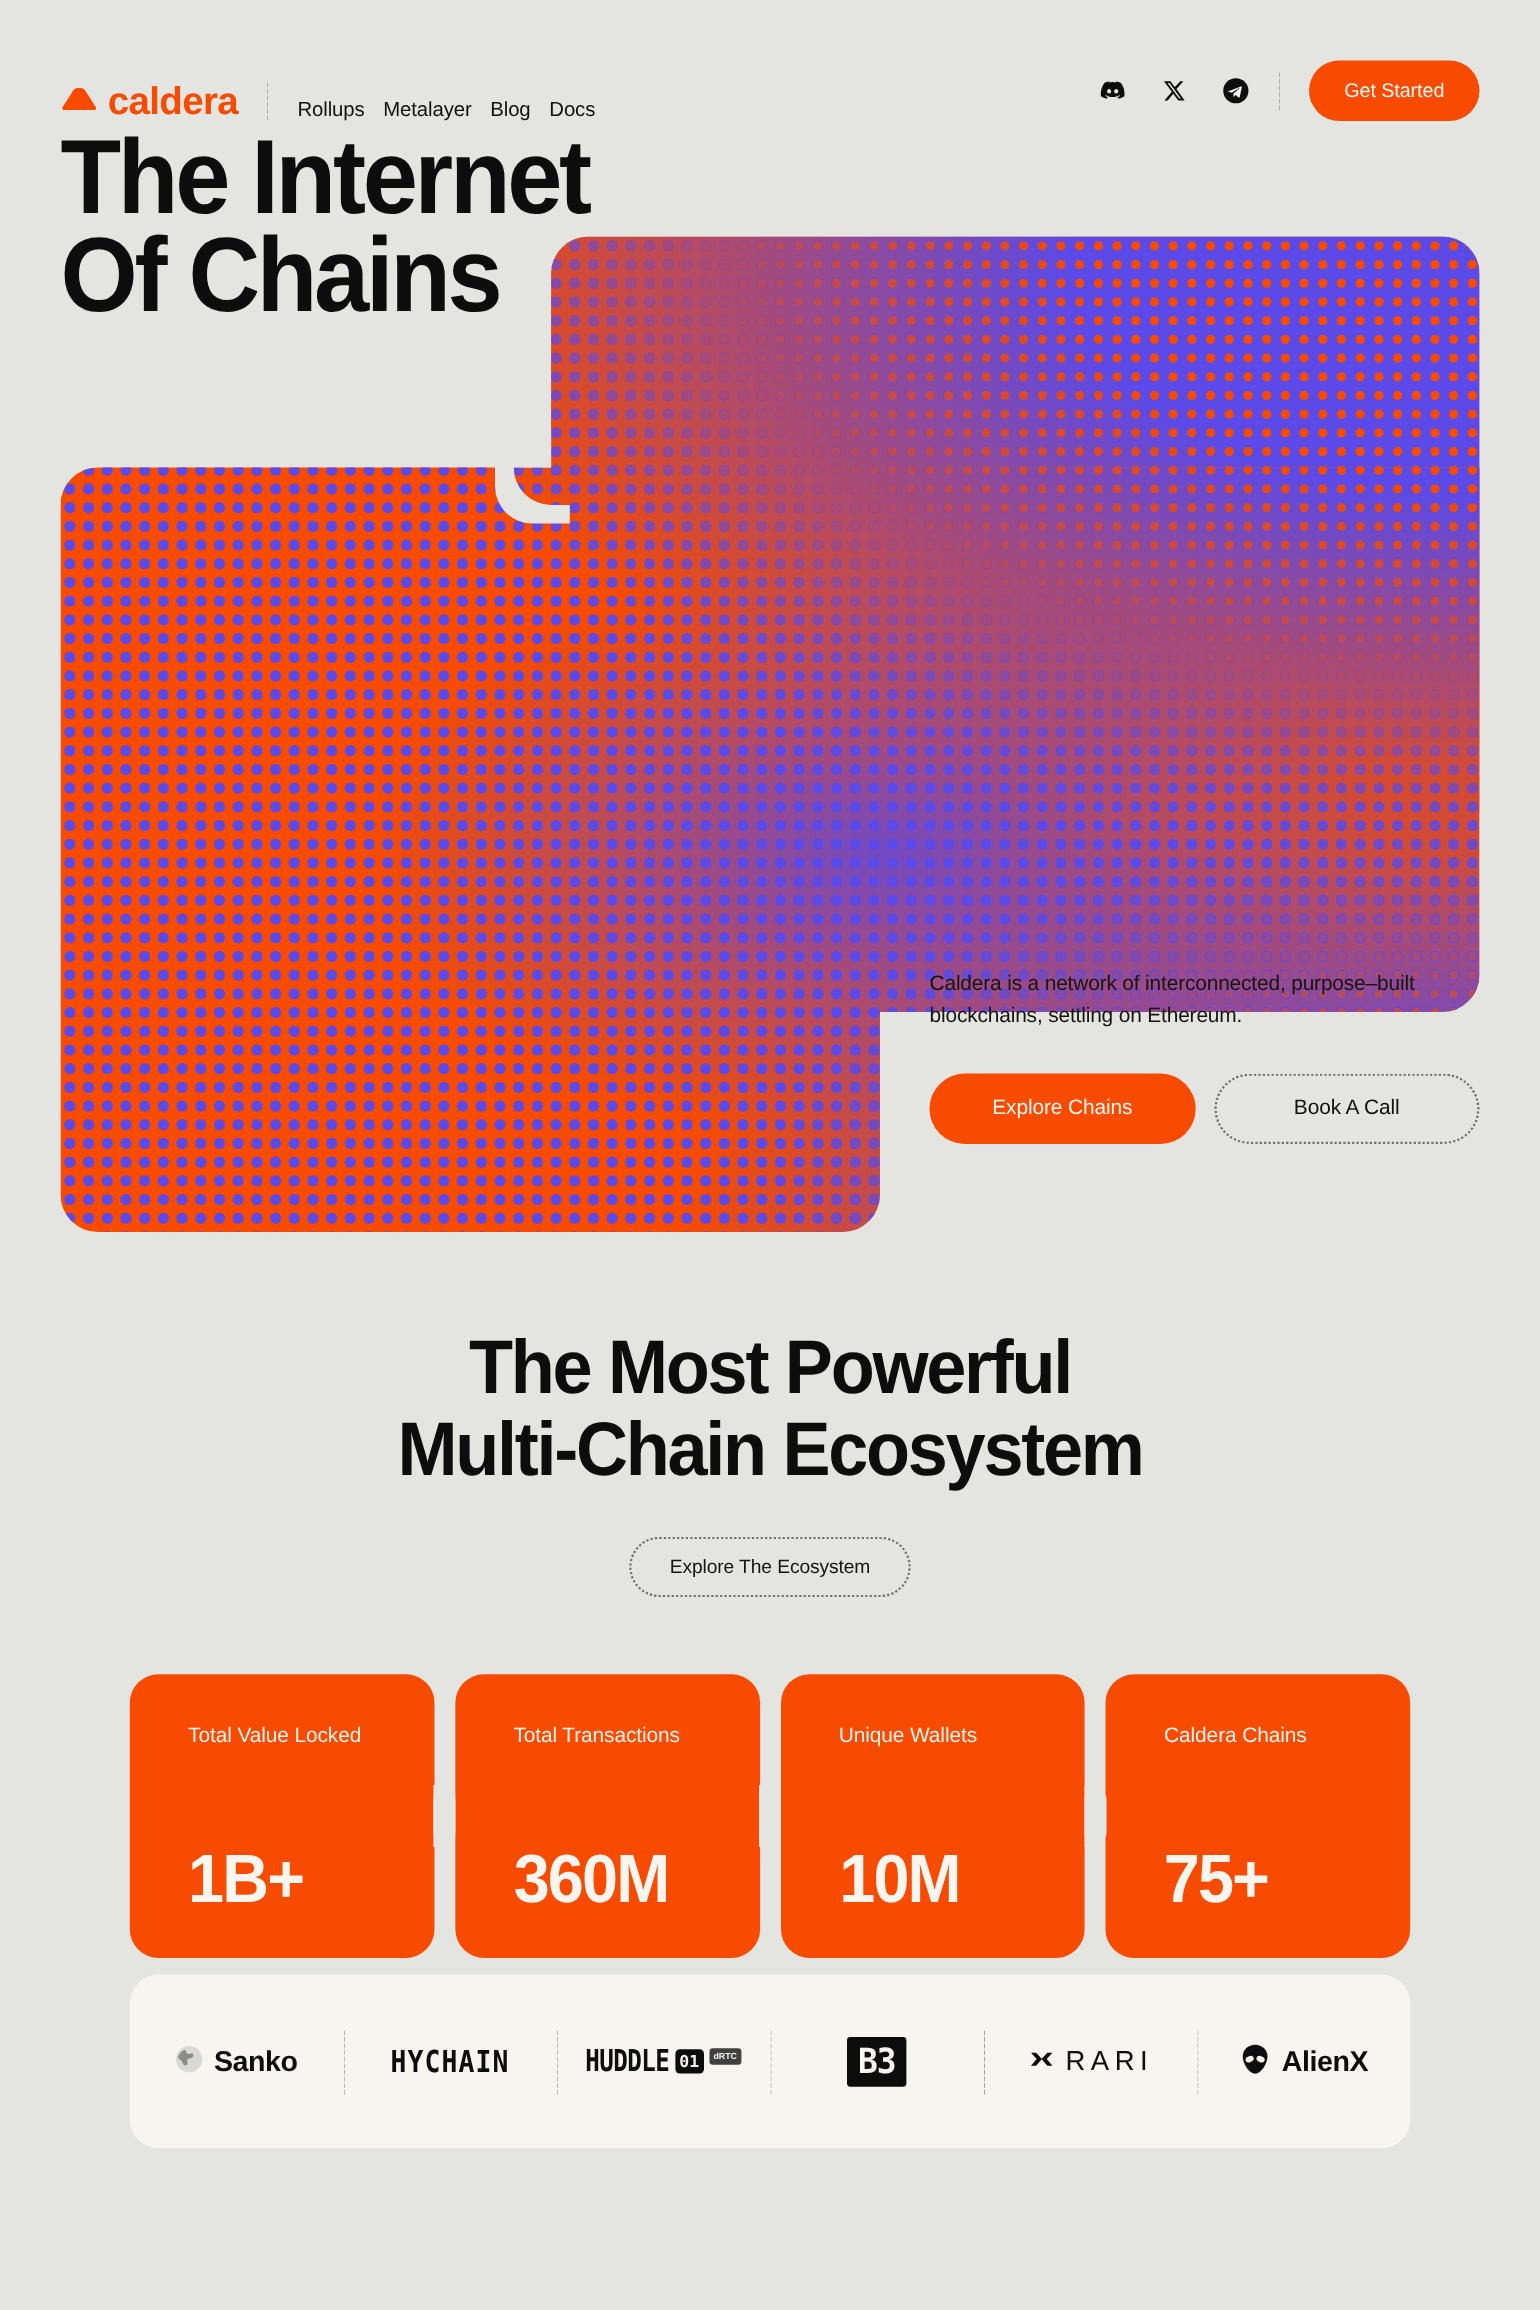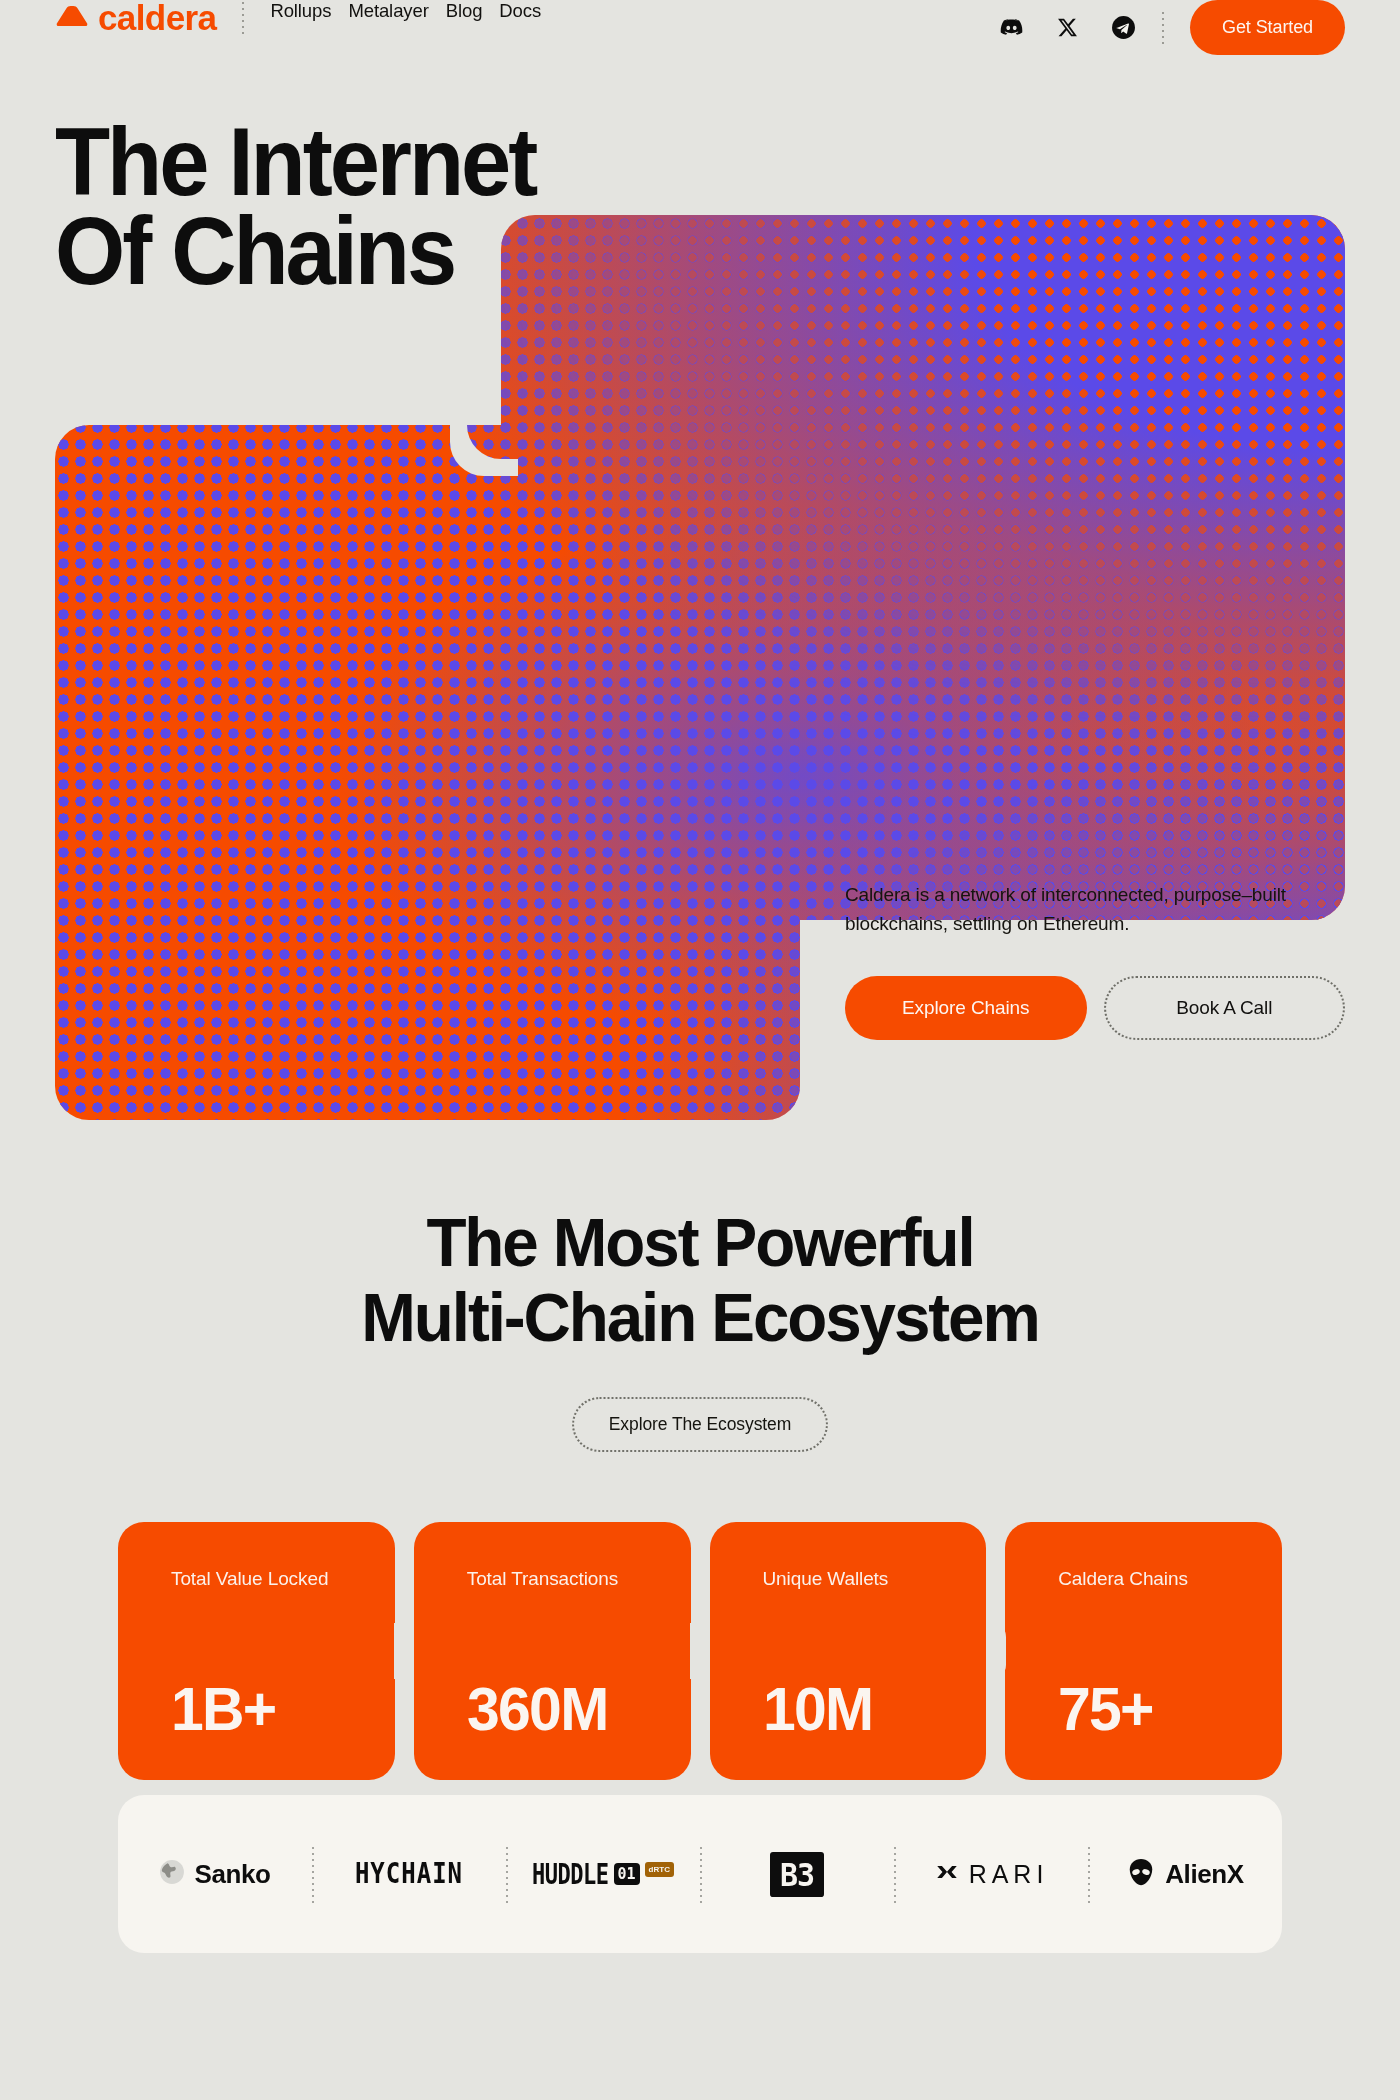--- a/index.html
+++ b/index.html
@@ -11,21 +11,21 @@
     font-family: "Liberation Sans", sans-serif;
     color: #0d0d0d;
     overflow: hidden;
     position: relative;
   }
 
   
   .header {
     height: 110px;
     display: flex;
-    align-items: flex-start;
+    align-items: flex-end;
     padding: 0 55px;
     position: relative;
   }
   .logo {
     display: flex;
     align-items: center;
     gap: 9px;
   }
   .logo-mark { display: block; }
   .logo-word {
@@ -307,21 +307,21 @@
     font-size: 22px; font-weight: 700; letter-spacing: -0.5px;
     transform: scaleY(1.25);
   }
   .huddle-01 {
     background: #0d0d0d; color: #f7f5f0;
     font-family: "DejaVu Sans Mono", monospace;
     font-size: 15px; font-weight: 700;
     border-radius: 4px; padding: 2px 4px;
   }
   .huddle-drtc {
-    background: #a16207; color: #f7f5f0;
+    background: #404040; color: #f7f5f0;
     font-size: 8px; font-weight: 700;
     border-radius: 3px; padding: 3px 4px;
     align-self: flex-start;
   }
   .b3-mark {
     background: #0d0d0d; color: #f7f5f0;
     font-family: "DejaVu Sans Mono", monospace;
     font-weight: 700; font-size: 30px;
     padding: 4px 10px; border-radius: 3px;
     letter-spacing: -1px;

